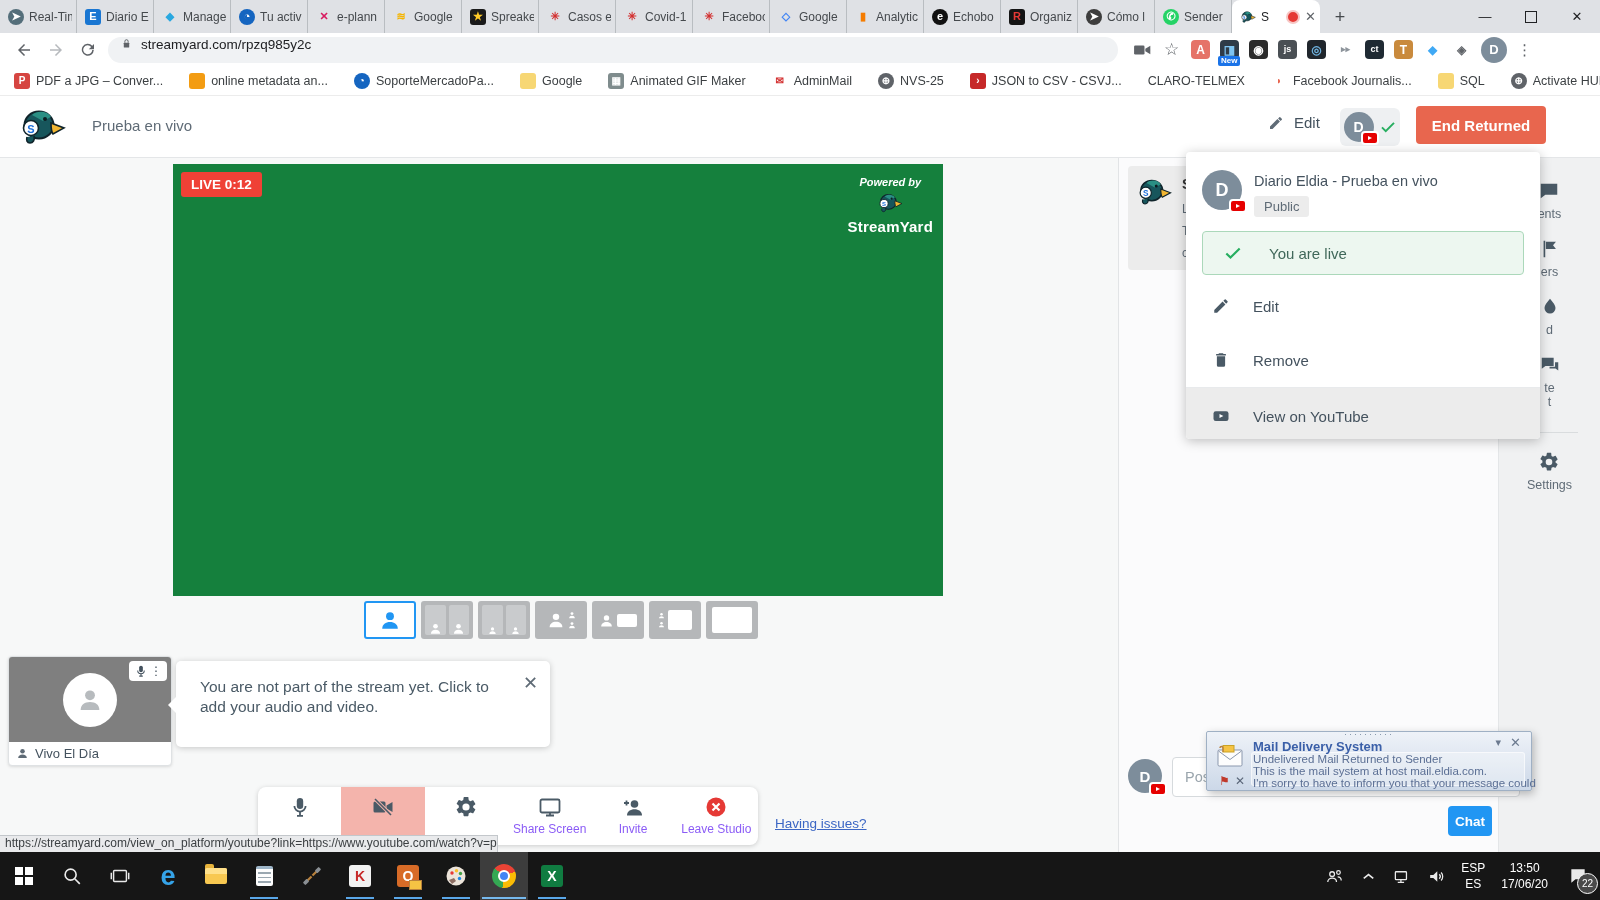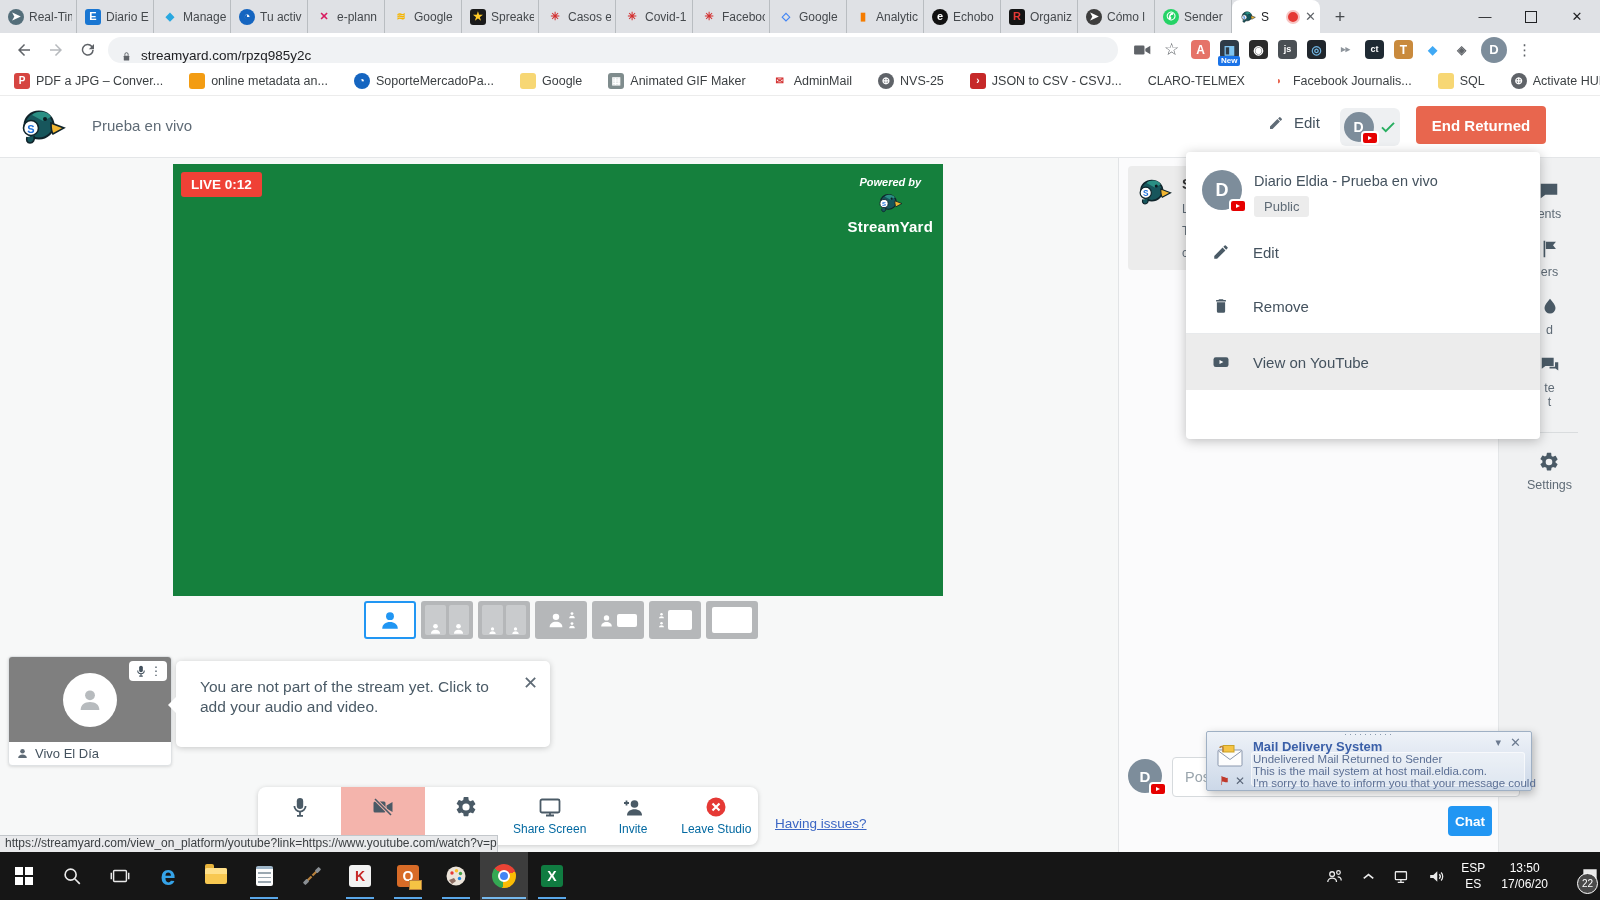--- a/index.html
+++ b/index.html
@@ -20,21 +20,21 @@
   .tab .livedot{width:10px;height:10px;border-radius:50%;background:#e53935;border:2px solid #f7c6c4;flex:none;}
   .tab .closex{color:#5f6368;font-size:13px;flex:none;}
   .newtab{width:28px;height:28px;margin:0 0 2px 6px;display:flex;align-items:center;justify-content:center;
     font-size:18px;color:#45494d;}
   .wctrls{margin-left:auto;display:flex;height:33px;}
   .wctrl{width:46px;height:33px;display:flex;align-items:center;justify-content:center;color:#202124;font-size:13px;}
   .wc-box{width:10px;height:10px;border:1px solid #202124;}
   #addr{position:absolute;left:0;top:33px;width:1600px;height:33px;background:#fff;display:flex;align-items:center;padding:0 8px;box-sizing:border-box;}
   .navic{width:18px;height:18px;margin:0 7px;color:#5f6368;}
   .navic.dis{color:#b6b9bd;}
-  #omnibox{width:1010px;height:26px;border-radius:13px;background:#f0f2f4;display:flex;align-items:flex-end;
+  #omnibox{width:1010px;height:26px;border-radius:13px;background:#f0f2f4;display:flex;align-items:flex-start;
     padding:0 12px;gap:8px;box-sizing:border-box;margin-left:4px;}
   #omnibox .url{font-size:13.5px;color:#202124;}
   .addr-right{display:flex;align-items:center;gap:10px;margin-left:14px;}
   .extic{width:19px;height:19px;border-radius:4px;display:flex;align-items:center;justify-content:center;
     font-weight:bold;position:relative;line-height:1;}
   .extic .badge{position:absolute;left:-2px;bottom:-7px;background:#1a73e8;color:#fff;font-size:8px;font-weight:bold;
     padding:1px 3px;border-radius:2px;}
   #profile{width:26px;height:26px;border-radius:50%;background:#7d8d9b;color:#fff;font-size:13px;font-weight:bold;
     display:flex;align-items:center;justify-content:center;}
   #bmbar{position:absolute;left:0;top:66px;width:1600px;height:30px;background:#fff;display:flex;align-items:center;
@@ -89,21 +89,21 @@
   #tooltip:before{content:"";position:absolute;left:-8px;top:36px;width:0;height:0;
     border-top:8px solid transparent;border-bottom:8px solid transparent;border-right:8px solid #fff;}
   #tooltip .tclose{position:absolute;right:12px;top:12px;font-size:18px;color:#5f6b76;}
 
   
   #toolbar{position:absolute;left:258px;top:787px;width:500px;height:58px;background:#fff;border-radius:8px;
     box-shadow:0 1px 5px rgba(0,0,0,.18);display:flex;z-index:10;overflow:hidden;}
   .tbtn{flex:1;display:flex;flex-direction:column;align-items:center;justify-content:flex-start;padding-top:8px;color:#4a5a66;}
   .tbtn.camoff{background:#f4b4ac;}
   .tbtn .ic{width:24px;height:24px;}
-  .tbtn .tlab{font-size:12px;color:#0369a1;margin-top:3px;white-space:nowrap;}
+  .tbtn .tlab{font-size:12px;color:#8b5cf6;margin-top:3px;white-space:nowrap;}
   #having{position:absolute;left:775px;top:816px;font-size:13.5px;color:#3b66c4;text-decoration:underline;z-index:10;}
 
   
   #rpanel{position:absolute;left:1118px;top:158px;width:482px;height:694px;background:#fbfbfc;border-left:1px solid #e2e4e6;box-sizing:border-box;}
   #sidebar{position:absolute;left:1498px;top:158px;width:102px;height:694px;background:#f0f1f2;border-left:1px solid #e4e6e8;
     box-sizing:border-box;display:flex;flex-direction:column;align-items:center;padding-top:22px;z-index:5;}
   .sbitem{display:flex;flex-direction:column;align-items:center;margin-bottom:17px;color:#4a5a66;}
   .sbitem .ic{width:22px;height:22px;}
   .sbitem .slab{font-size:12.5px;color:#5f6b76;margin-top:5px;text-align:center;white-space:pre-line;line-height:14px;}
   .sbsep{width:56px;border-top:1px solid #d9dcde;margin:6px 0 18px;}
@@ -170,21 +170,21 @@
   .sqapp{width:22px;height:22px;border-radius:3px;display:flex;align-items:center;justify-content:center;
     font-weight:bold;font-size:14px;line-height:1;position:relative;}
   .chromeball{width:24px;height:24px;border-radius:50%;
     background:conic-gradient(from -50deg,#ea4335 0 33%,#fbbc05 0 66%,#34a853 0 100%);position:relative;}
   .chromeball:after{content:"";position:absolute;left:6px;top:6px;width:12px;height:12px;border-radius:50%;
     background:#4285f4;border:2.5px solid #fff;box-sizing:border-box;}
   #tray{margin-left:auto;display:flex;align-items:center;height:48px;}
   .trayic{width:34px;height:48px;display:flex;align-items:center;justify-content:center;color:#eaeaea;}
   .trayic .ic{width:19px;height:19px;}
   .langblk,.clockblk{color:#fff;font-size:12px;text-align:center;line-height:16px;padding:0 8px;}
-  #noteic{position:relative;width:44px;height:48px;display:flex;align-items:center;justify-content:flex-end;color:#eaeaea;}
+  #noteic{position:relative;width:44px;height:48px;display:flex;align-items:center;justify-content:center;color:#eaeaea;}
   #notebadge{position:absolute;right:2px;bottom:6px;width:19px;height:19px;border-radius:50%;background:#4a4a4a;
     border:1.5px solid #fff;color:#fff;font-size:10px;display:flex;align-items:center;justify-content:center;}
 </style>
 </head>
 <body>
 
 <div class="screen">
 
   <div id="tabstrip">
       <div class="tab">
@@ -675,20 +675,28 @@
     <div class="dd-head">
       <span class="avatar" style="width:40px;height:40px;font-size:18px">
           <span>D</span>
           <span class="ytbadge"></span>
         </span>
       <span>
         <div class="dd-title">Diario Eldia - Prueba en vivo</div>
         <span class="dd-vis">Public</span>
       </span>
     </div>
+    <div class="dd-live">
+      <span class="ic">
+          <svg viewBox="0 0 24 24" fill="currentColor">
+            <path d="M4 12.5l5 5L20 6.5" fill="none" stroke="currentColor" stroke-width="2.6"></path>
+          </svg>
+        </span>
+      <span class="txt">You are live</span>
+    </div>
     <div class="dd-item">
       <span class="ic">
           <svg viewBox="0 0 24 24" fill="currentColor">
             <path d="M3 17.2V21h3.8L17.9 9.9l-3.8-3.8L3 17.2zM20.7 7.04a1 1 0 0 0 0-1.41L18.37 3.3a1 1 0 0 0-1.41 0l-1.83 1.82 3.75 3.75 1.82-1.83z"></path>
           </svg>
         </span>
       <span>Edit</span>
     </div>
     <div class="dd-item">
       <span class="ic">

